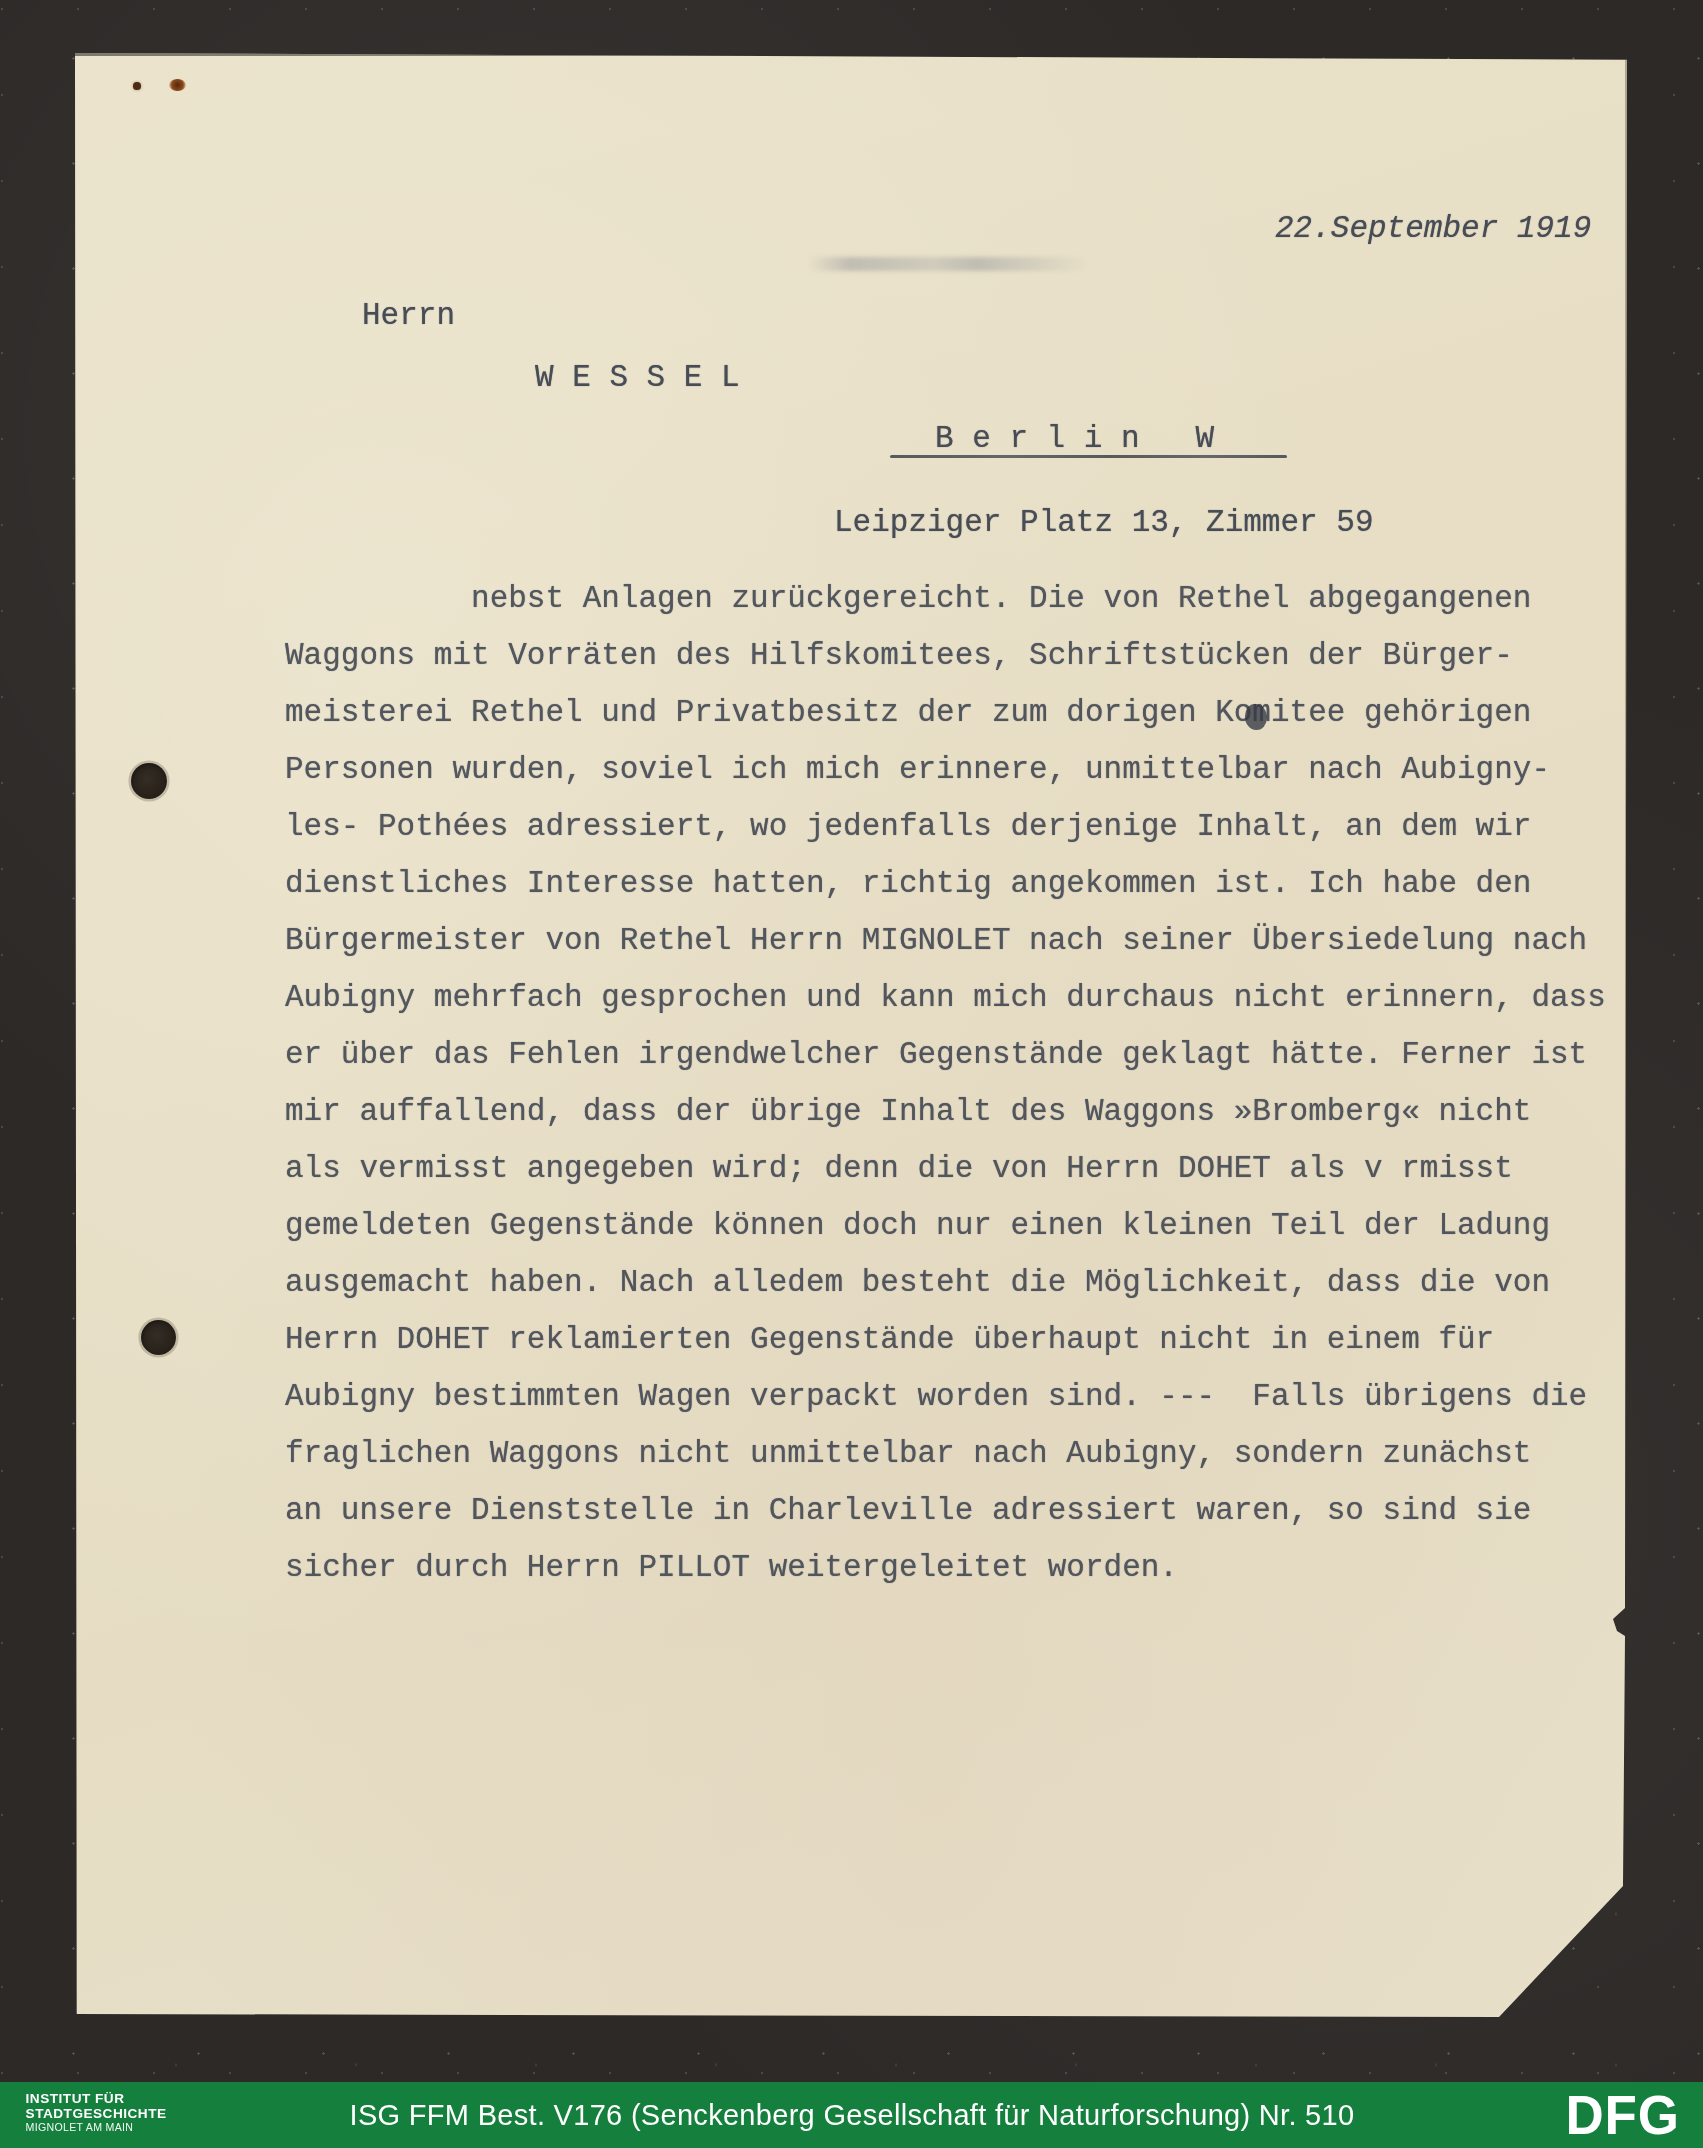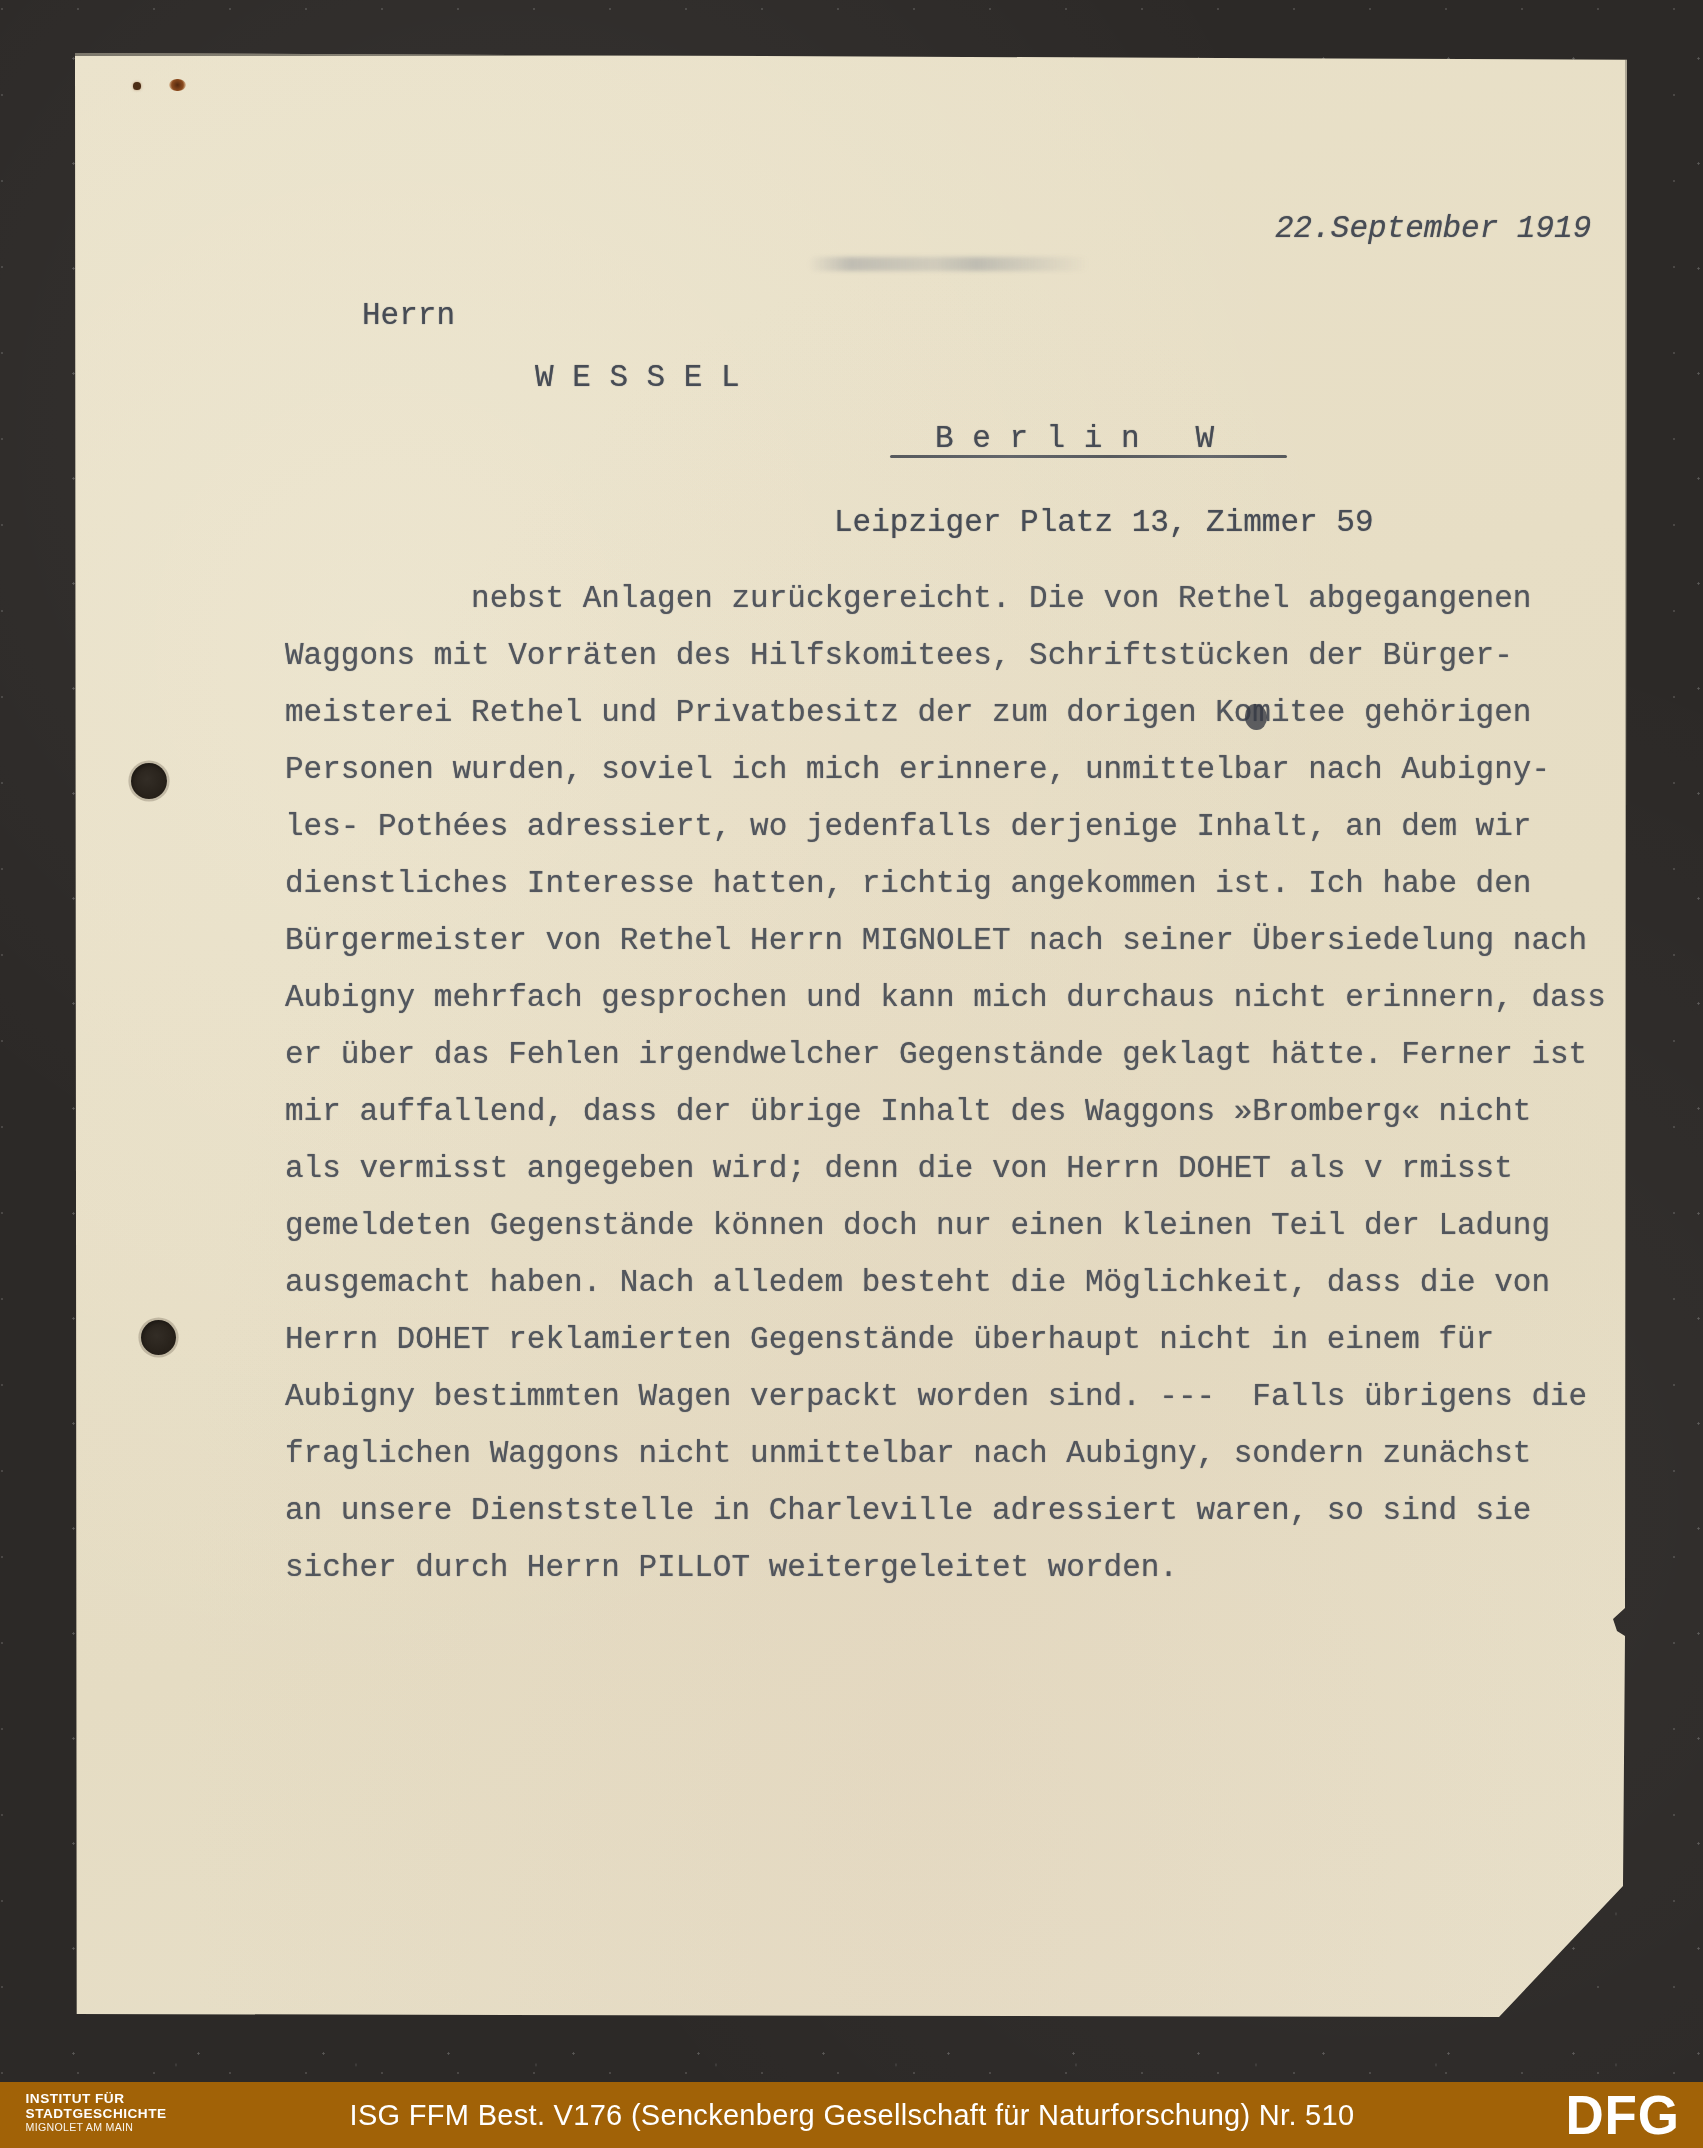--- a/index.html
+++ b/index.html
@@ -78,21 +78,21 @@
                rgba(95,105,125,0.15) 80%, transparent 100%);
     filter:blur(2.1px);border-radius:6.8px;
   }
   .inkblot{
     position:absolute;left:1170px;top:651px;width:22px;height:26.4px;
     background:rgba(52,57,67,0.78);border-radius:46% 54% 48% 52%;
     filter:blur(0.5px);
   }
   .footer{
     position:absolute;left:0;top:2082px;width:1704px;height:66px;
-    background:#a16207;display:flex;align-items:center;
+    background:#15803d;display:flex;align-items:center;
   }
   .inst{
     position:absolute;left:25.6px;top:10.2px;color:#ffffff;line-height:1.08;
     letter-spacing:0.5px;
   }
   .inst .l1,.inst .l2{font-weight:bold;font-size:13.6px;}
   .inst .l3{font-size:10.6px;font-weight:normal;opacity:0.95;letter-spacing:0.3px;}
   .ref{
     position:absolute;left:0;width:100%;top:17px;text-align:center;
     color:#ffffff;font-size:29px;letter-spacing:0.3px;

